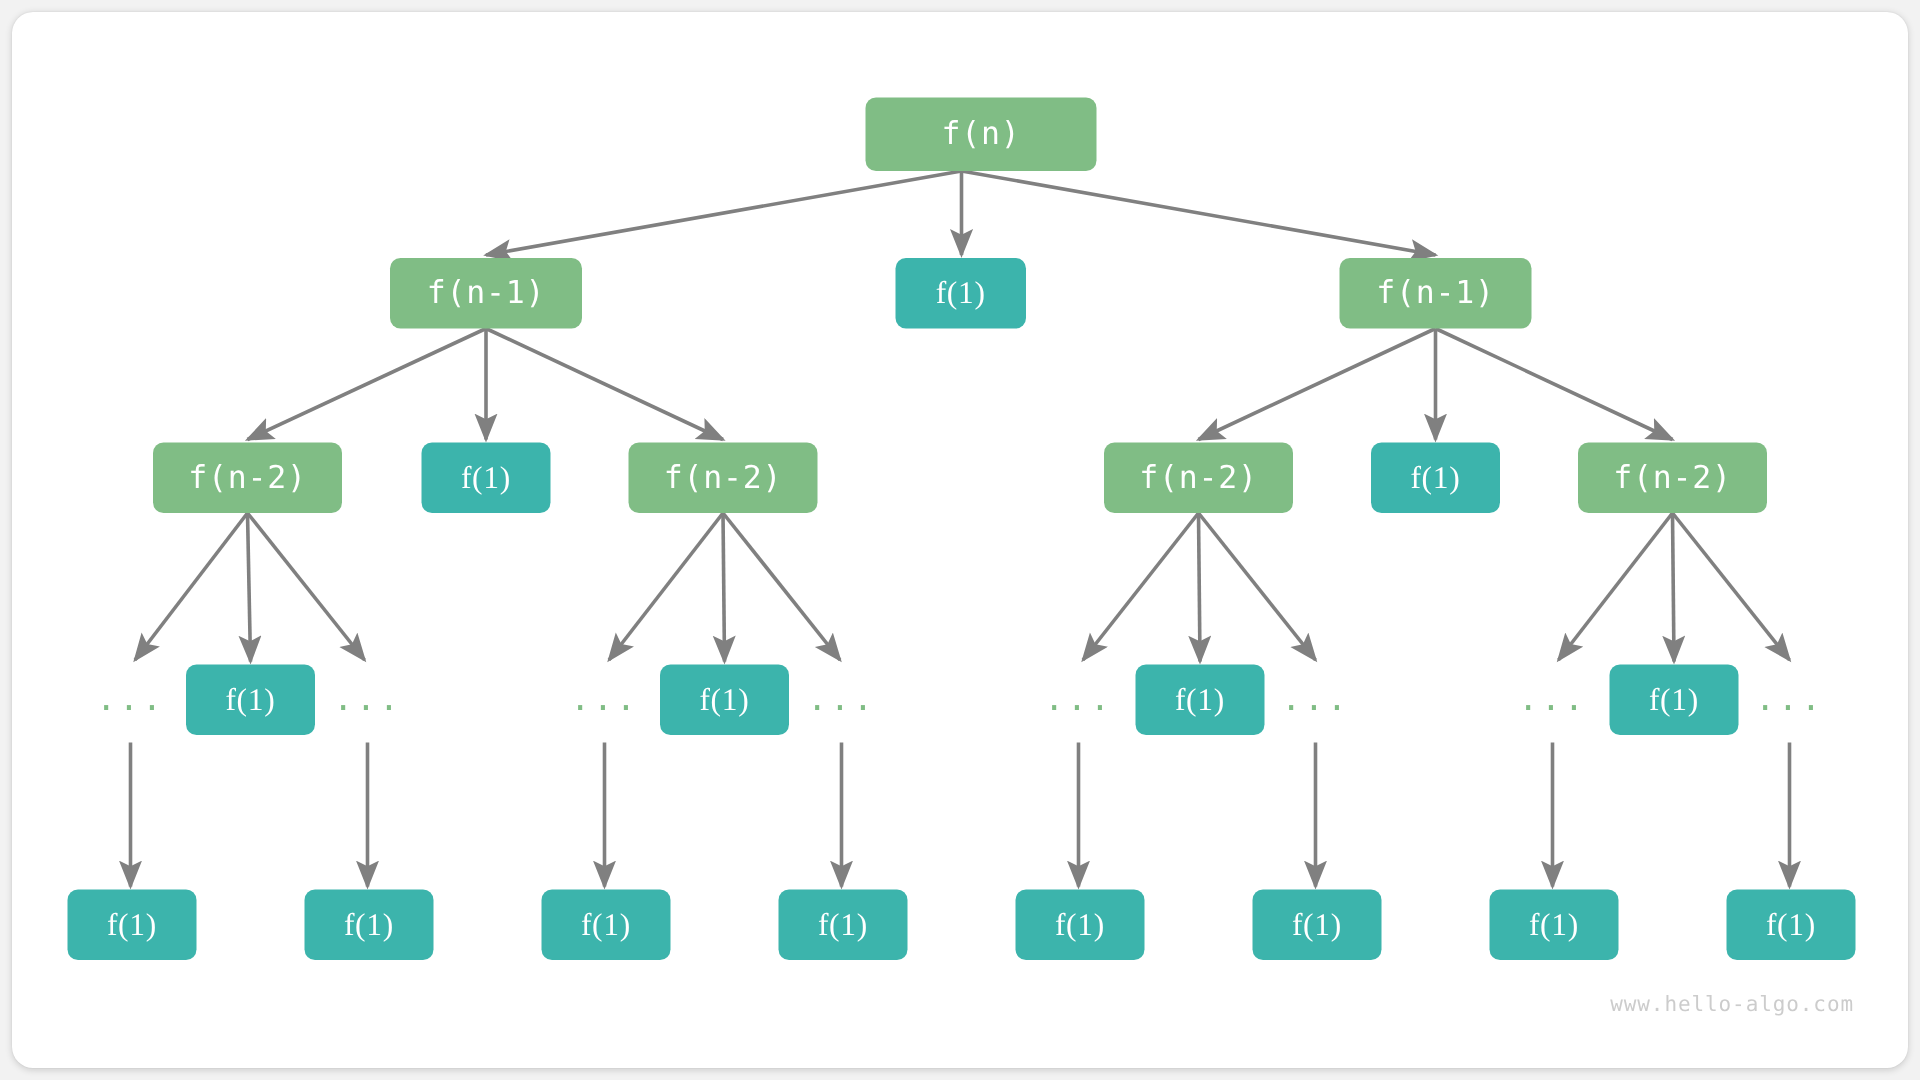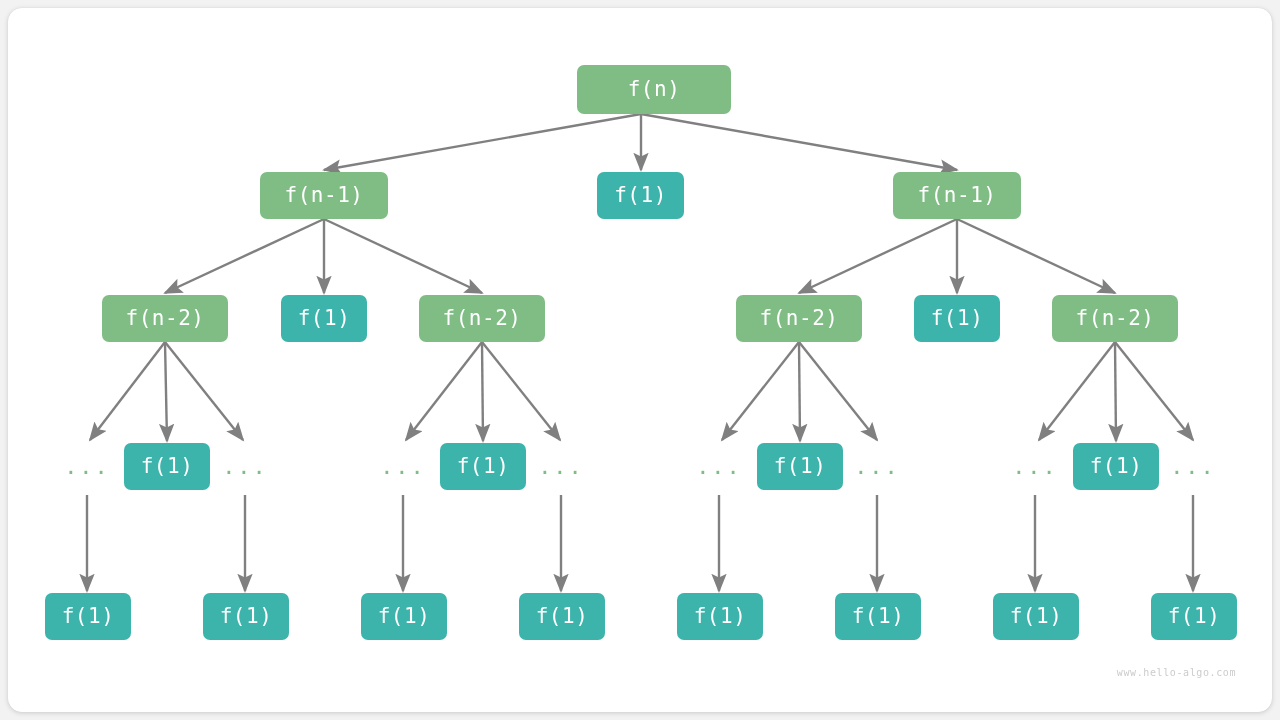--- a/index.html
+++ b/index.html
@@ -42,39 +42,39 @@
     border-radius: 7px;
     color: #ffffff;
     font-size: 21px;
     letter-spacing: 0.5px;
     line-height: 1;
     white-space: nowrap;
     box-sizing: border-box;
     user-select: none;
   }
   .node.recursive { background: #80bd85; }
-  .node.base { background: #3cb4ac; }
+  .node.base { background: #3cb4ac; font-family: Liberation Serif, serif; }
   .ellipsis {
     position: absolute;
     color: #80bd85;
     font-size: 22px;
     line-height: 1;
     letter-spacing: 2px;
     white-space: nowrap;
     user-select: none;
     display: flex;
     align-items: center;
     justify-content: center;
   }
   #watermark {
     position: absolute;
     right: 44px;
     bottom: 42px;
     color: #cccccc;
-    font-size: 10px;
+    font-size: 14px;
     letter-spacing: 0.6px;
     white-space: nowrap;
     user-select: none;
   }
 </style>
 </head>
 <body>
 
 <div id="canvas">
   <div id="card"></div>

